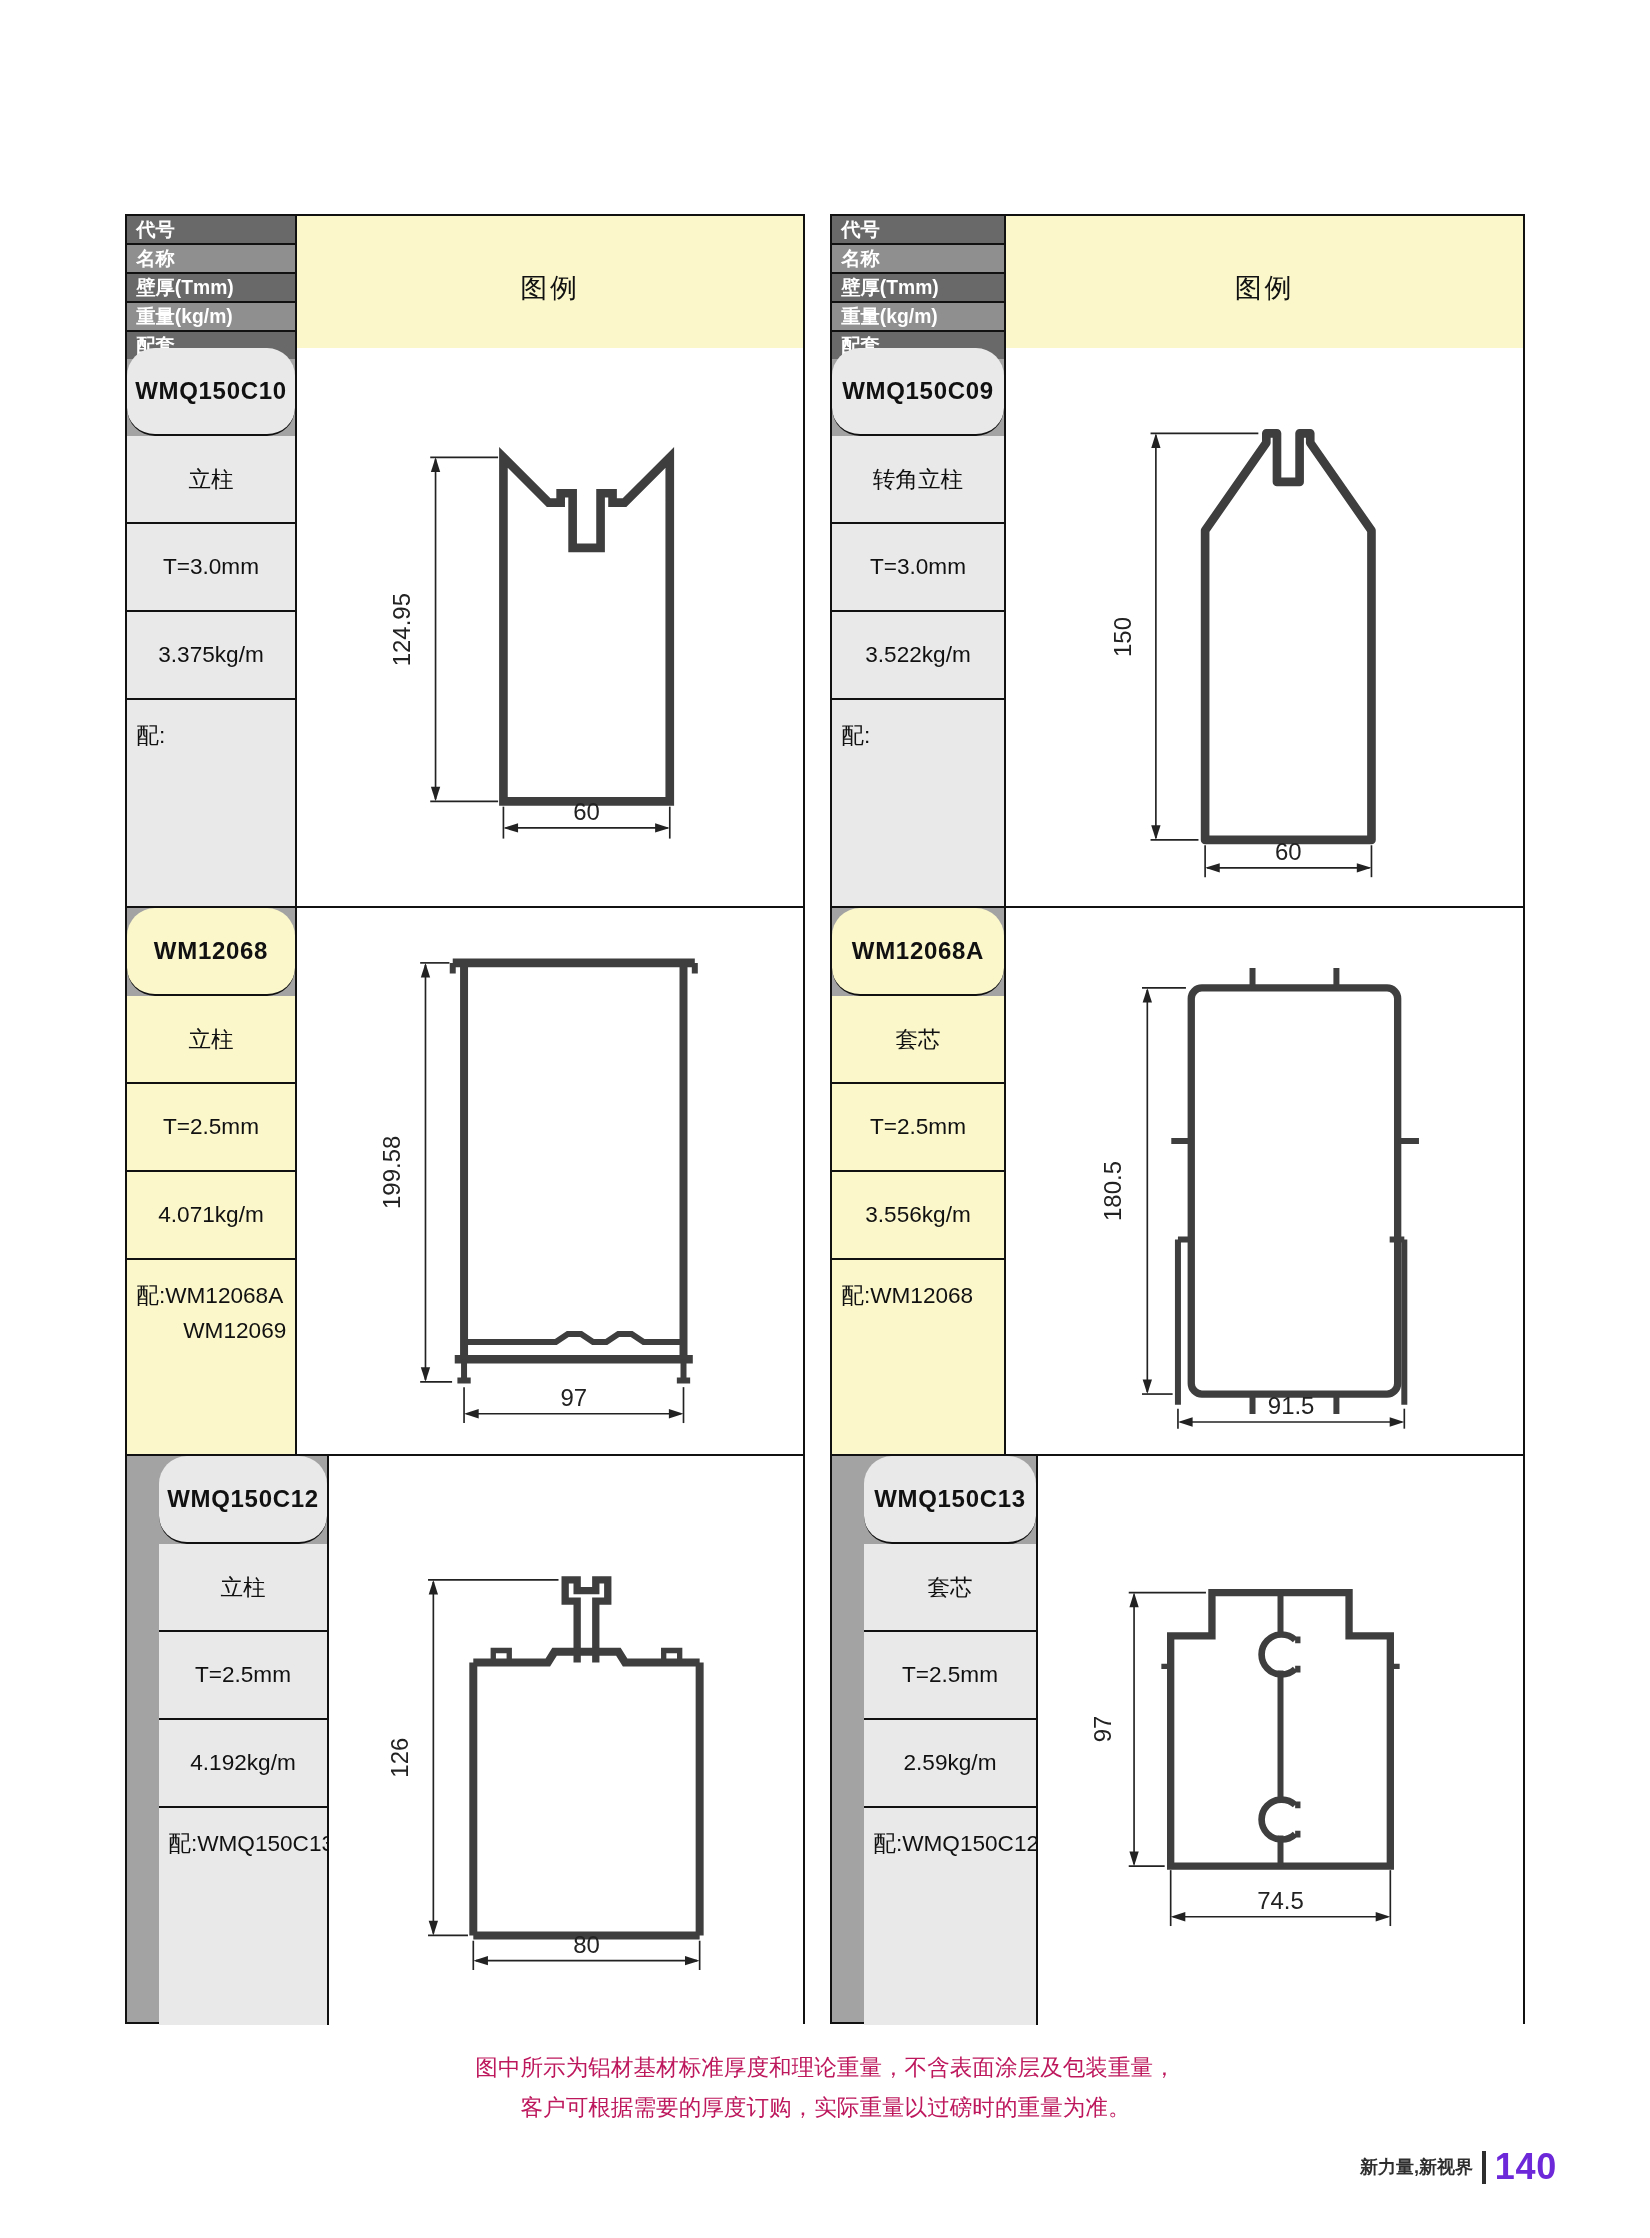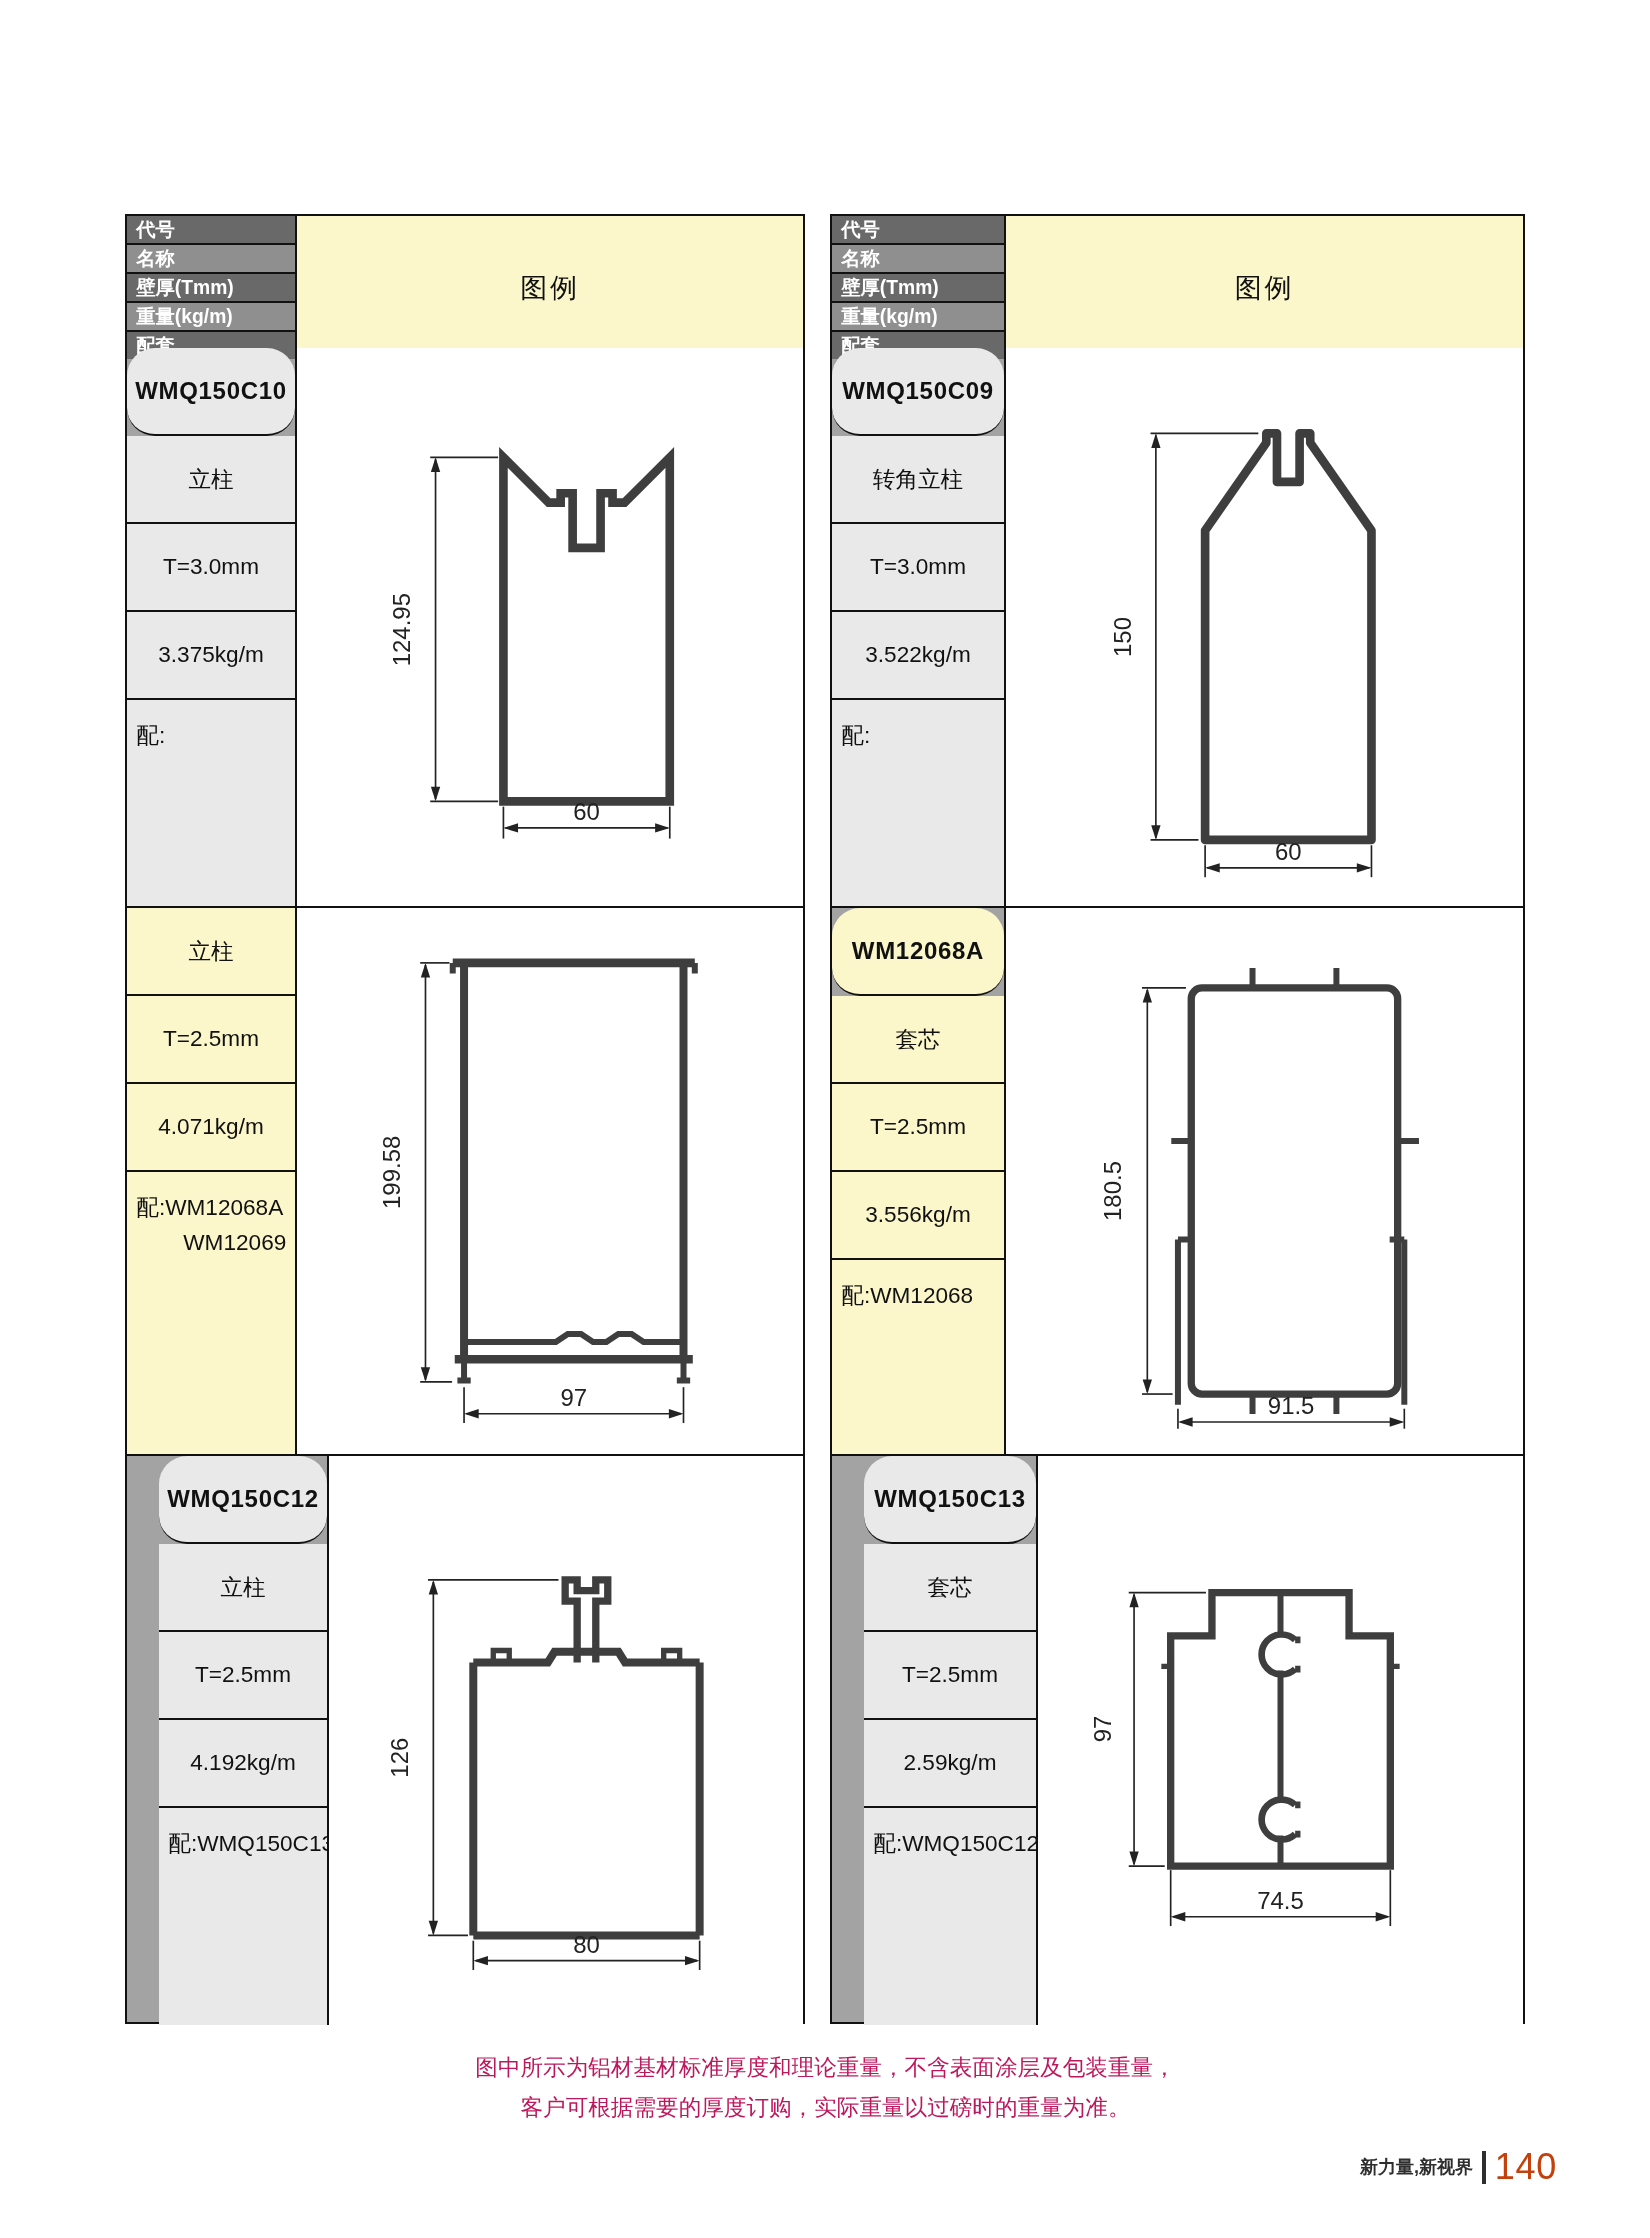--- a/index.html
+++ b/index.html
@@ -38,21 +38,21 @@
   .pline{stroke:#3e3e3e;fill:none;}
   .dline{stroke:#222;stroke-width:2.5;fill:none;}
   .ah{fill:#222;stroke:none;}
 
   
   .note{position:absolute;left:0;right:0;top:2048px;text-align:center;font-size:22.6px;
         line-height:40px;color:#be185d;}
   .pageno{position:absolute;right:94px;top:2146px;display:flex;align-items:center;}
   .brand{font-size:18px;font-weight:bold;color:#2e2e2e;}
   .pbar{width:3.3px;height:33px;background:#2e2e2e;margin:0 9.3px;}
-  .pnum{font-size:36px;font-weight:normal;color:#c2410c;letter-spacing:0.7px;}
+  .pnum{font-size:36px;font-weight:bold;color:#6d28d9;letter-spacing:0.7px;}
 </style>
 </head>
 <body>
 
 <div class="page">
 
   <div class="cat left" style="left:125px;top:214px;width:680px;height:1810px;">
     <div class="thead">
       <div class="hrows">
         <div class="hrow dark">代号</div>
@@ -89,20 +89,21 @@
           <line class="dline" x1="193" y1="652" x2="437" y2="652"></line>
           <polygon class="ah" points="190,652 212,645 212,659"></polygon>
           <polygon class="ah" points="440,652 418,645 418,659"></polygon>
           <text x="315" y="640" text-anchor="middle">60</text>
         </svg>
       </div>
     </div>
 
     <div class="section hl" style="height:548px;">
       <div class="labels">
+        <div class="cell code">WM12068</div>
         <div class="cell">立柱</div>
         <div class="cell">T=2.5mm</div>
         <div class="cell">4.071kg/m</div>
         <div class="cell match">
           <div>配:WM12068A</div>
           <div class="m2">WM12069</div>
         </div>
       </div>
       <div class="drawing">
         <svg width="373" height="532" viewBox="0 0 560 800">

